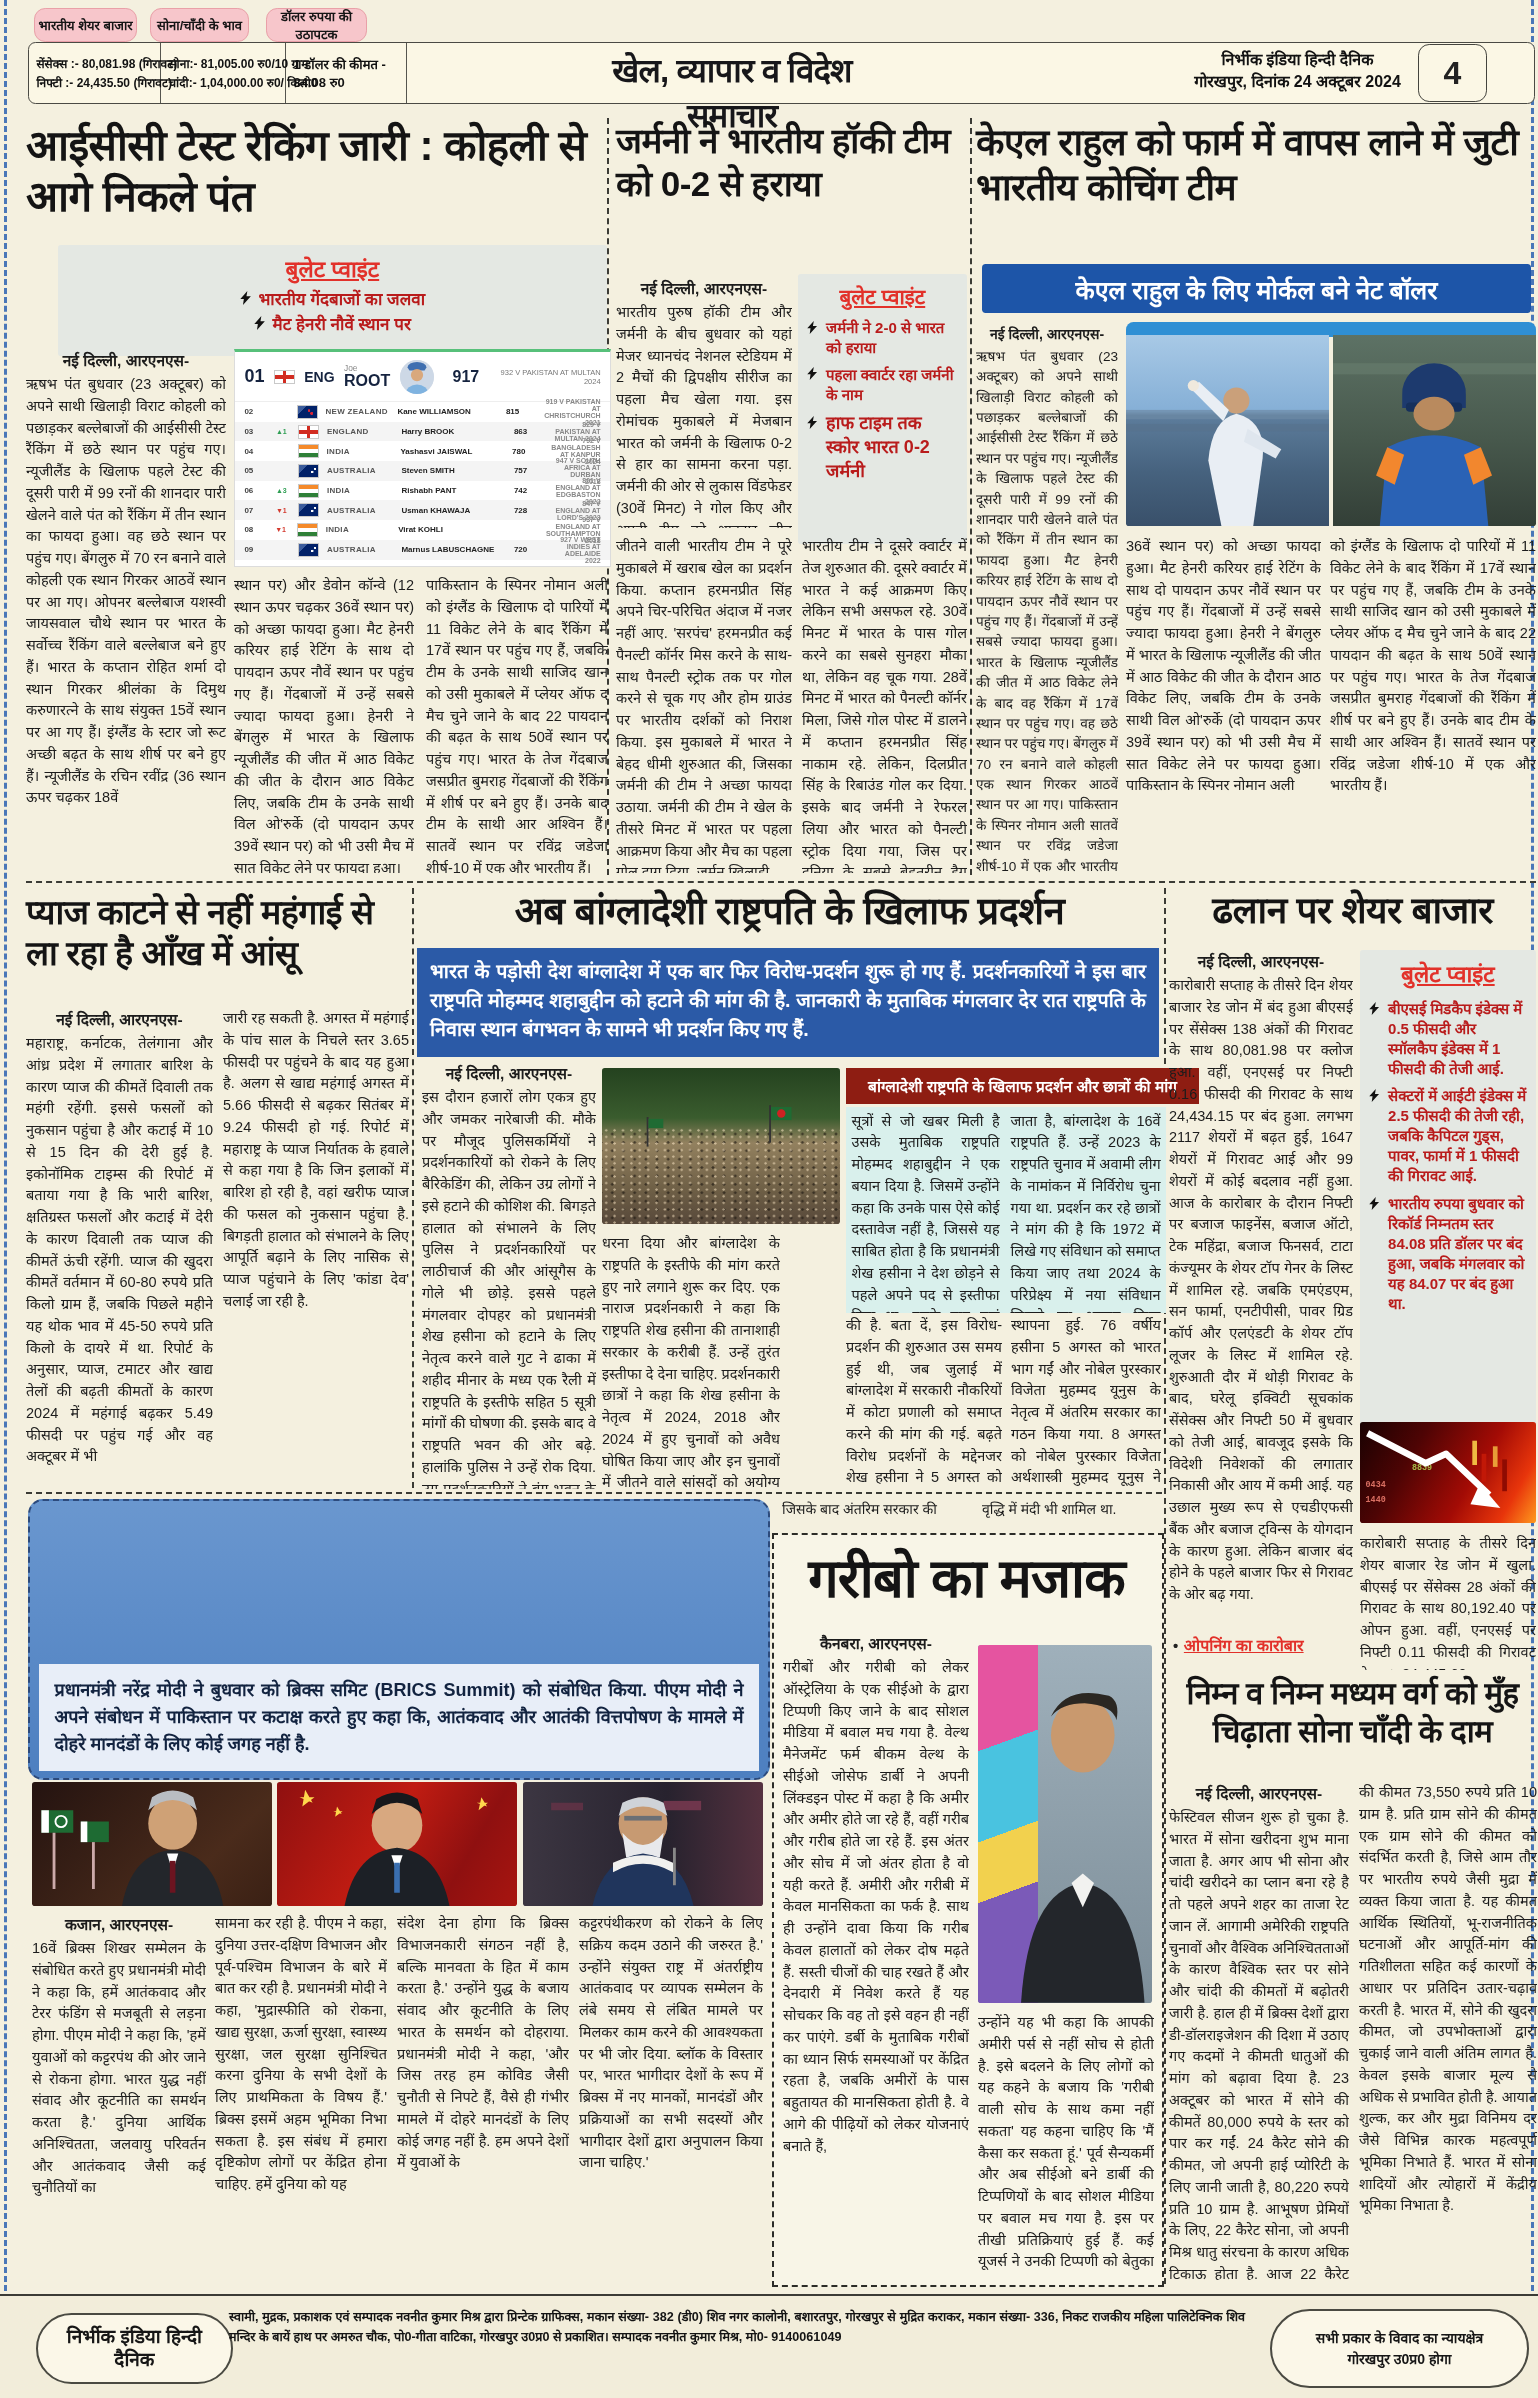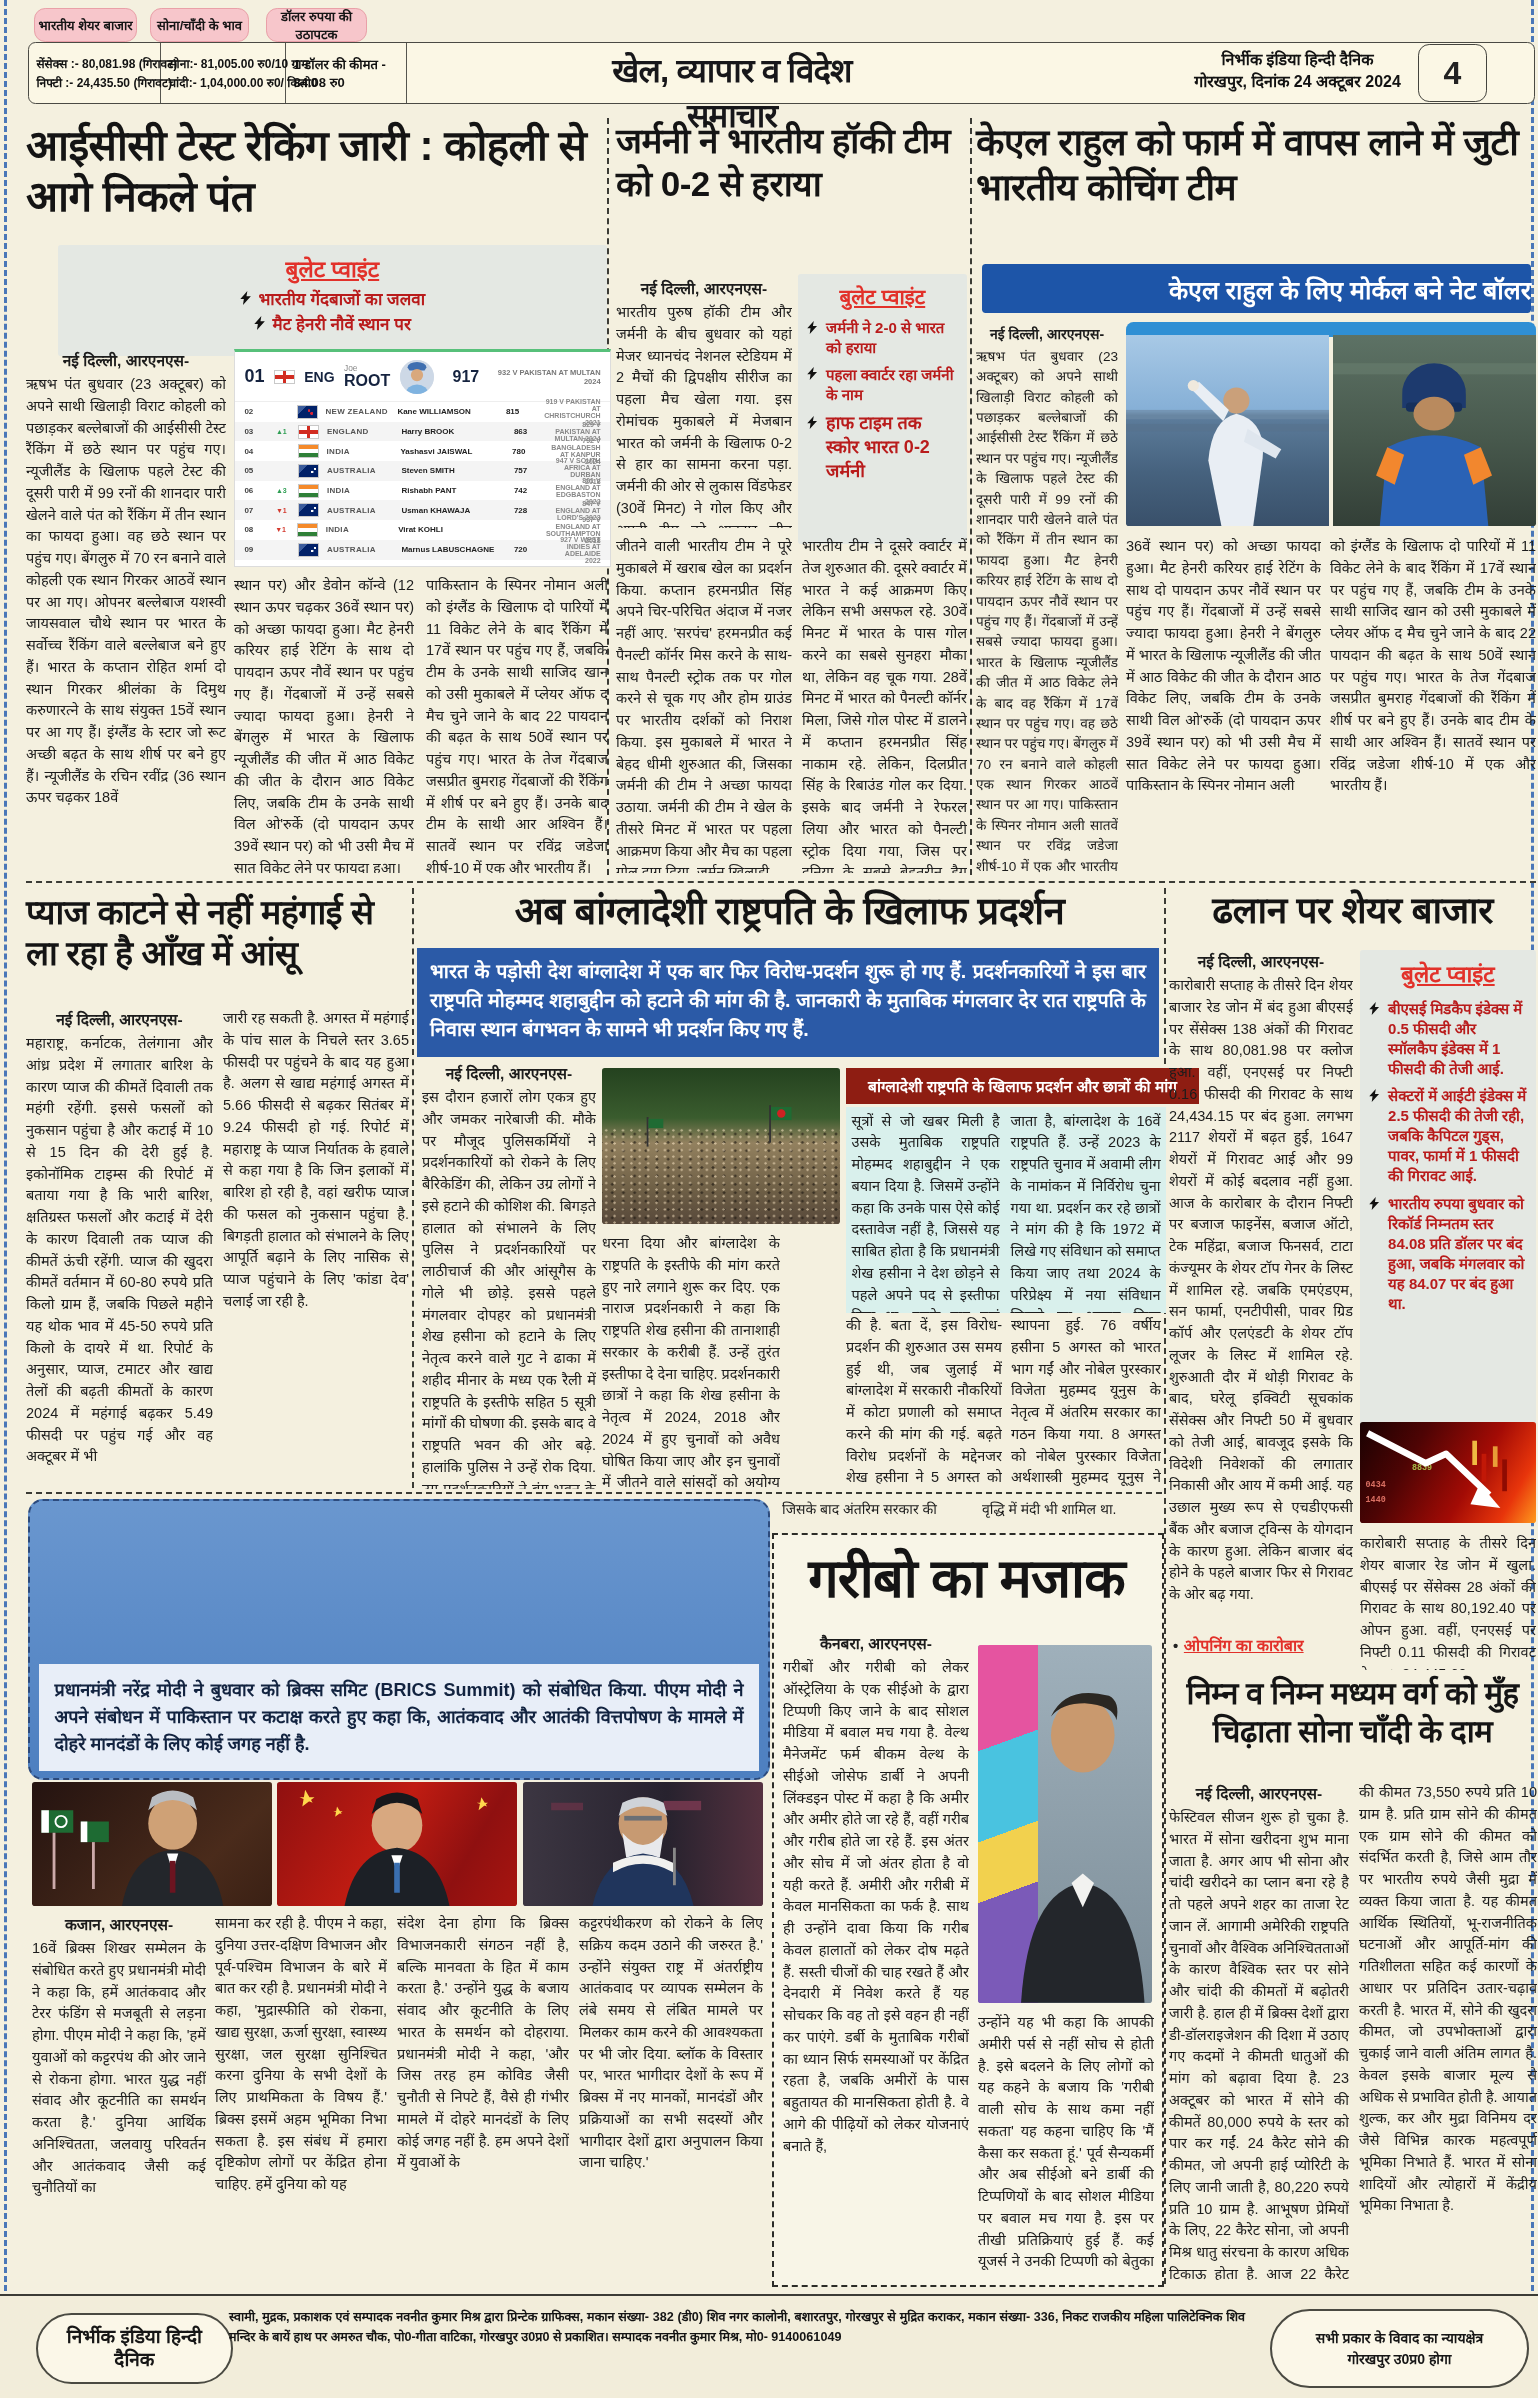--- a/index.html
+++ b/index.html
@@ -26,21 +26,21 @@
   .bitem{display:flex;gap:7.5px;align-items:flex-start;font-weight:700;color:#b91c1c;}
   .bolt{flex:0 0 11.2px;margin-top:2.8px;}
   
   .rank-table{position:absolute;background:#fff;border:0.9px solid #dcdcdc;border-top:3.7px solid #57c07a;overflow:hidden;font-family:"Liberation Sans",sans-serif;}
   .rt-hero{display:flex;align-items:center;height:49px;padding:0 9.4px;gap:9.4px;border-bottom:0.9px solid #eee;}
   .rt-hero .rk{font-size:18px;font-weight:800;color:#15233f;}
   .rt-hero .tm{font-size:14px;font-weight:800;color:#15233f;}
   .rt-hero .pl .fn{font-size:8.4px;color:#8a8a8a;display:block;line-height:1;}
   .rt-hero .pl .lnm{font-size:16px;font-weight:800;color:#15233f;line-height:1.1;}
   .rt-hero .rt{font-size:16px;font-weight:800;color:#15233f;margin-left:auto;}
-  .rt-hero .bst{font-size:7.5px;color:#777;width:112px;text-align:right;font-weight:700;}
+  .rt-hero .bst{font-size:7.5px;color:#777;width:112px;text-align:right;font-weight:400;}
   .avatar{width:34px;height:34px;border-radius:50%;background:#dfe4ec;overflow:hidden;flex:0 0 34px;}
   .rt-row{display:flex;align-items:center;height:19.7px;padding:0 9.4px;gap:7.5px;font-size:8px;color:#333;}
   .rt-row:nth-child(odd){background:#f4f4f4;}
   .rt-row .rk{width:24px;font-weight:700;color:#444;}
   .rt-row .mv{width:15px;font-size:7px;font-weight:700;}
   .mv.up{color:#2e9e53;} .mv.dn{color:#d43a2f;}
   .rt-row .tm{width:67px;font-weight:700;color:#555;letter-spacing:0.3px;}
   .rt-row .pl{width:105px;font-weight:700;color:#222;}
   .rt-row .rt{width:32px;font-weight:800;color:#222;}
   .rt-row .bst{flex:1;text-align:right;color:#888;font-weight:700;font-size:7px;}
@@ -265,21 +265,21 @@
               <path d="M8 0 L0 9 h4 L3 16 L12 6 H7 Z" fill="#111"></path>
             </svg></span>
           <span>हाफ टाइम तक स्कोर भारत 0-2 जर्मनी</span>
         </div>
     </div>
   </div>
   <div class="col" style="left:616px;top:536px;width:176px;height:337px;">जीतने वाली भारतीय टीम ने पूरे मुकाबले में खराब खेल का प्रदर्शन किया. कप्तान हरमनप्रीत सिंह अपने चिर-परिचित अंदाज में नजर नहीं आए. 'सरपंच' हरमनप्रीत कई पैनल्टी कॉर्नर मिस करने के साथ-साथ पैनल्टी स्ट्रोक तक पर गोल करने से चूक गए और होम ग्राउंड पर भारतीय दर्शकों को निराश किया. इस मुकाबले में भारत ने बेहद धीमी शुरुआत की, जिसका जर्मनी की टीम ने अच्छा फायदा उठाया. जर्मनी की टीम ने खेल के तीसरे मिनट में भारत पर पहला आक्रमण किया और मैच का पहला गोल दाग दिया. जर्मन खिलाड़ी</div>
   <div class="col" style="left:802px;top:536px;width:165px;height:337px;">भारतीय टीम ने दूसरे क्वार्टर में तेज शुरुआत की. दूसरे क्वार्टर में भारत ने कई आक्रमण किए लेकिन सभी असफल रहे. 30वें मिनट में भारत के पास गोल करने का सबसे सुनहरा मौका था, लेकिन वह चूक गया. 28वें मिनट में भारत को पैनल्टी कॉर्नर मिला, जिसे गोल पोस्ट में डालने में कप्तान हरमनप्रीत सिंह नाकाम रहे. लेकिन, दिलप्रीत सिंह के रिबाउंड गोल कर दिया. इसके बाद जर्मनी ने रेफरल लिया और भारत को पैनल्टी स्ट्रोक दिया गया, जिस पर दुनिया के सबसे बेहतरीन ड्रैग फ्लिकर हरमनप्रीत सिंह गोल करने में नाकाम रहे.</div>
 
   <div class="hl" style="left:976px;top:120px;width:560px;font-size:37px;">केएल राहुल को फार्म में वापस लाने में जुटी भारतीय कोचिंग टीम</div>
-  <div class="bar-blue" style="left:982px;top:264px;width:549px;height:49px;font-size:25px;justify-content:flex-end;">
+  <div class="bar-blue" style="left:982px;top:264px;width:549px;height:49px;font-size:25px;">
       <span>केएल राहुल के लिए मोर्कल बने नेट बॉलर</span>
     </div>
   <div class="col" style="left:976px;top:324px;width:142px;height:549px;font-size:13.6px;">
     <div class="dl" style="font-size:14px;">नई दिल्ली, आरएनएस-</div>
     <span>ऋषभ पंत बुधवार (23 अक्टूबर) को अपने साथी खिलाड़ी विराट कोहली को पछाड़कर बल्लेबाजों की आईसीसी टेस्ट रैंकिंग में छठे स्थान पर पहुंच गए। न्यूजीलैंड के खिलाफ पहले टेस्ट की दूसरी पारी में 99 रनों की शानदार पारी खेलने वाले पंत को रैंकिंग में तीन स्थान का फायदा हुआ। मैट हेनरी करियर हाई रेटिंग के साथ दो पायदान ऊपर नौवें स्थान पर पहुंच गए हैं। गेंदबाजों में उन्हें सबसे ज्यादा फायदा हुआ। भारत के खिलाफ न्यूजीलैंड की जीत में आठ विकेट लेने के बाद वह रैंकिंग में 17वें स्थान पर पहुंच गए। वह छठे स्थान पर पहुंच गए। बेंगलुरु में 70 रन बनाने वाले कोहली एक स्थान गिरकर आठवें स्थान पर आ गए। पाकिस्तान के स्पिनर नोमान अली सातवें स्थान पर रविंद्र जडेजा शीर्ष-10 में एक और भारतीय हैं।</span>
   </div>
   <div class="photo" style="left:1126px;top:322px;width:410px;height:204px;">
     <div style="position:absolute;left:0;top:0;right:0;height:15px;background:#2f8fd4;border-radius:7.5px 7.5px 0 0;"></div>
     <div style="position:absolute;left:0;top:13px;width:203px;bottom:0;background:linear-gradient(180deg,#a8c9e6 0%,#85afd6 40%,#5d7d9c 42%,#46627e 72%,#39506a 100%);">
       <svg width="203" height="191" viewBox="0 0 217 204">

